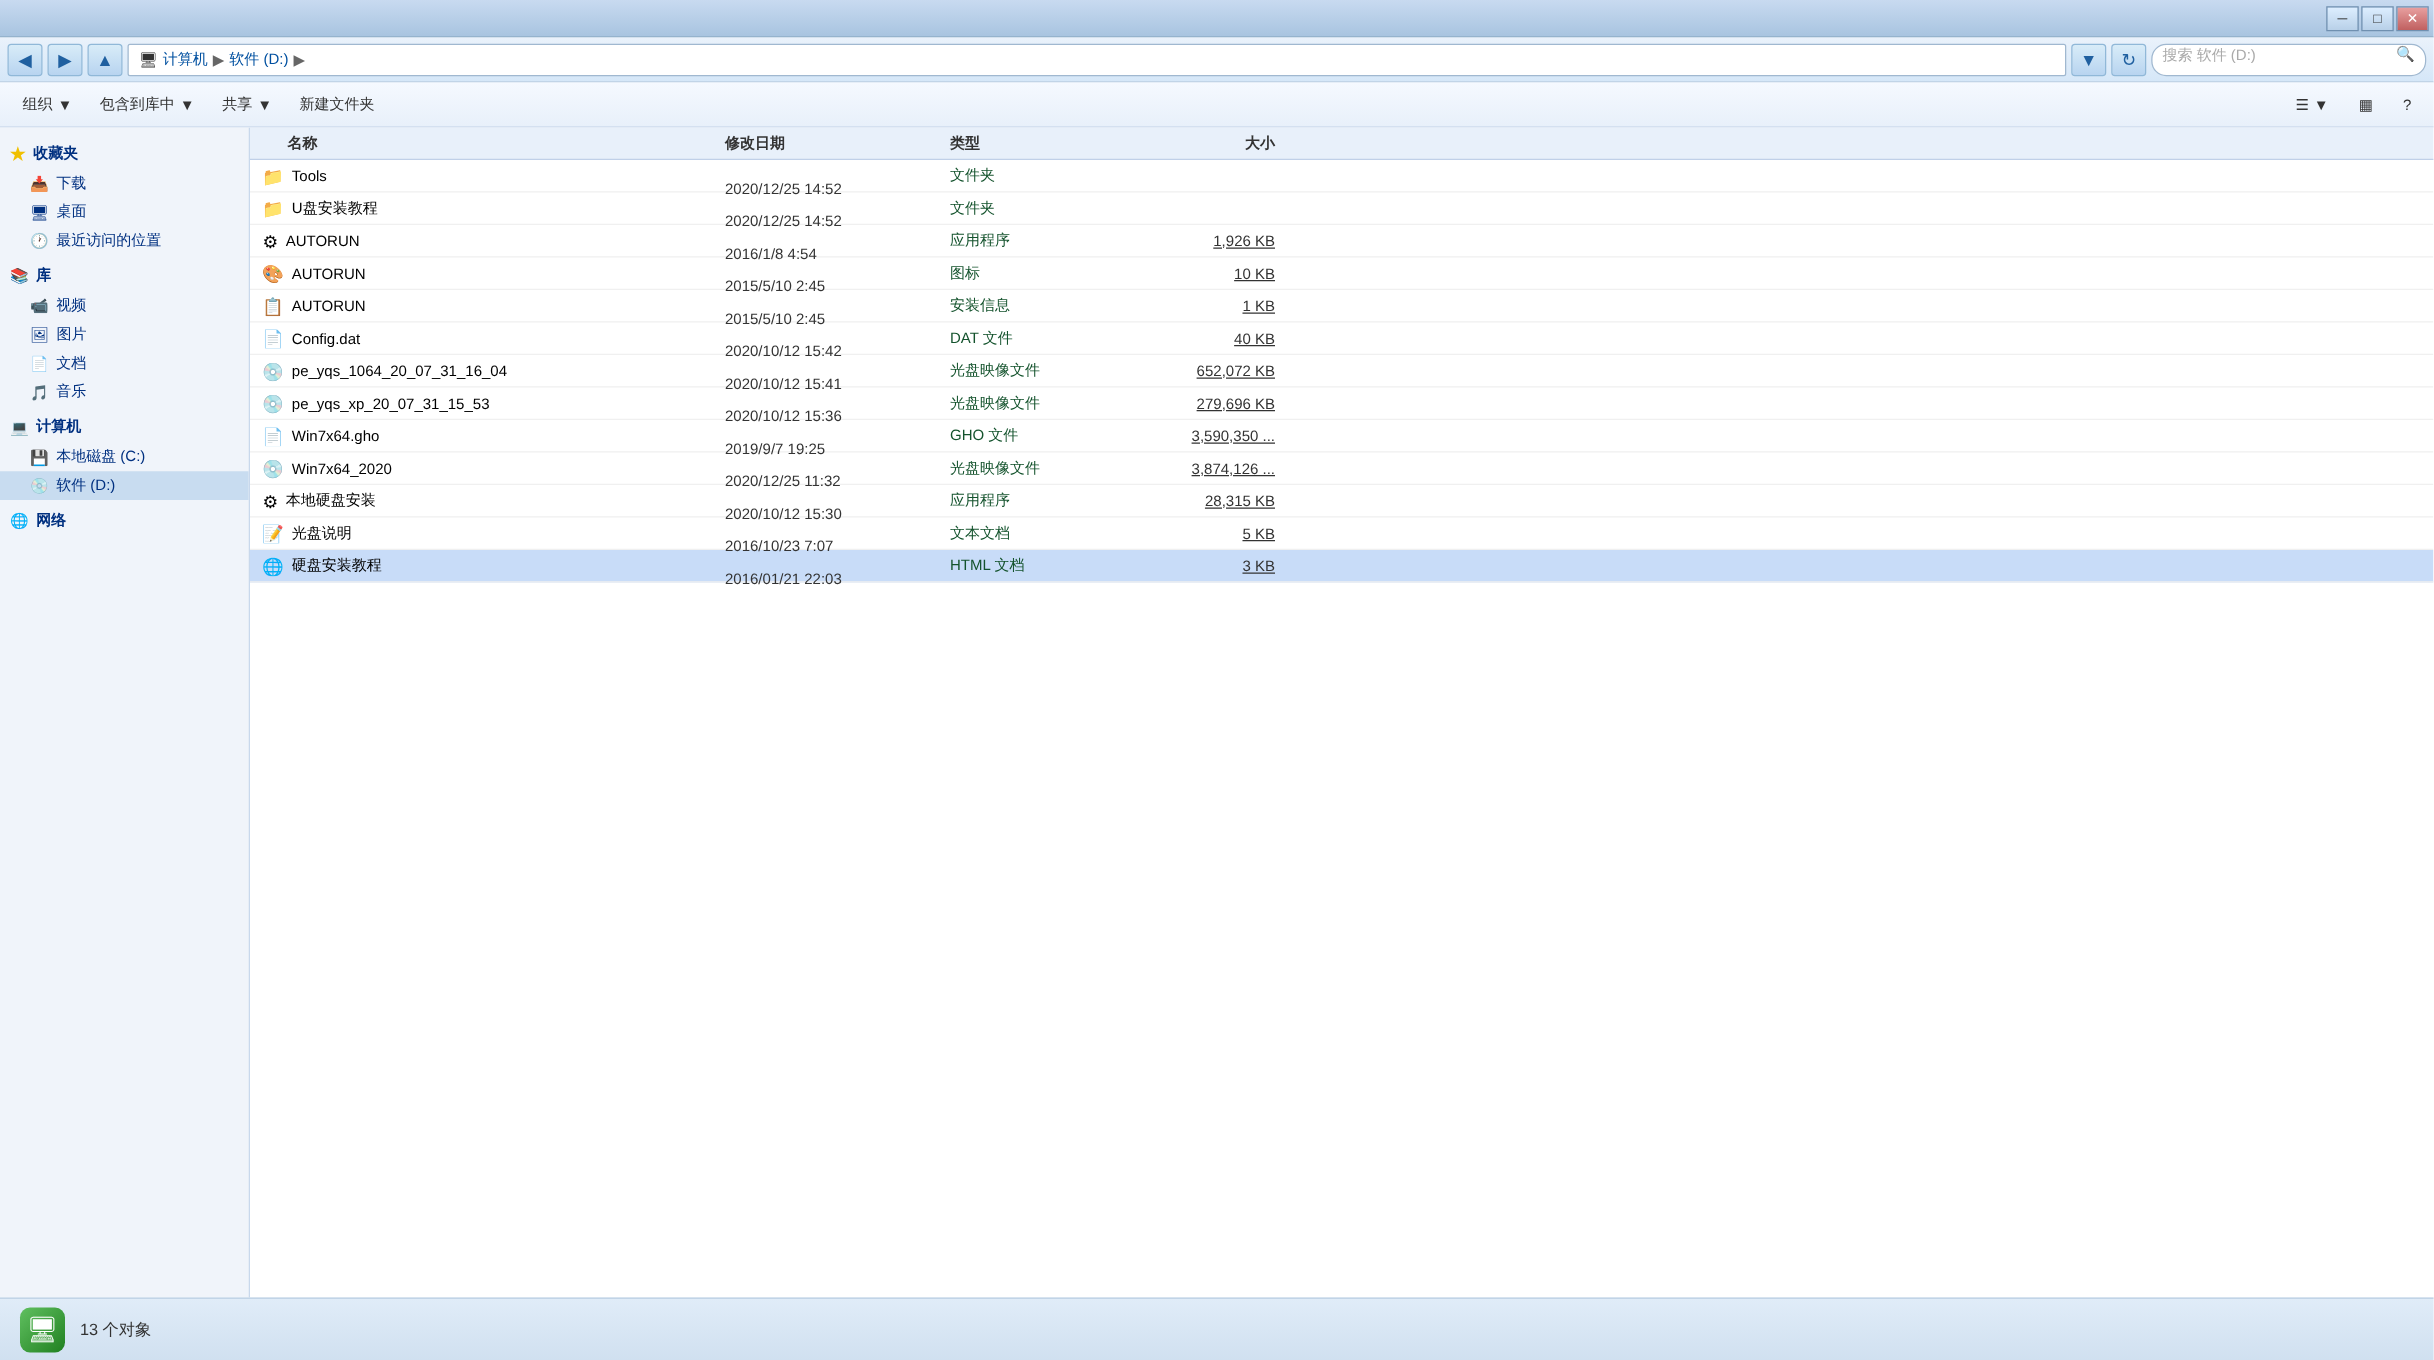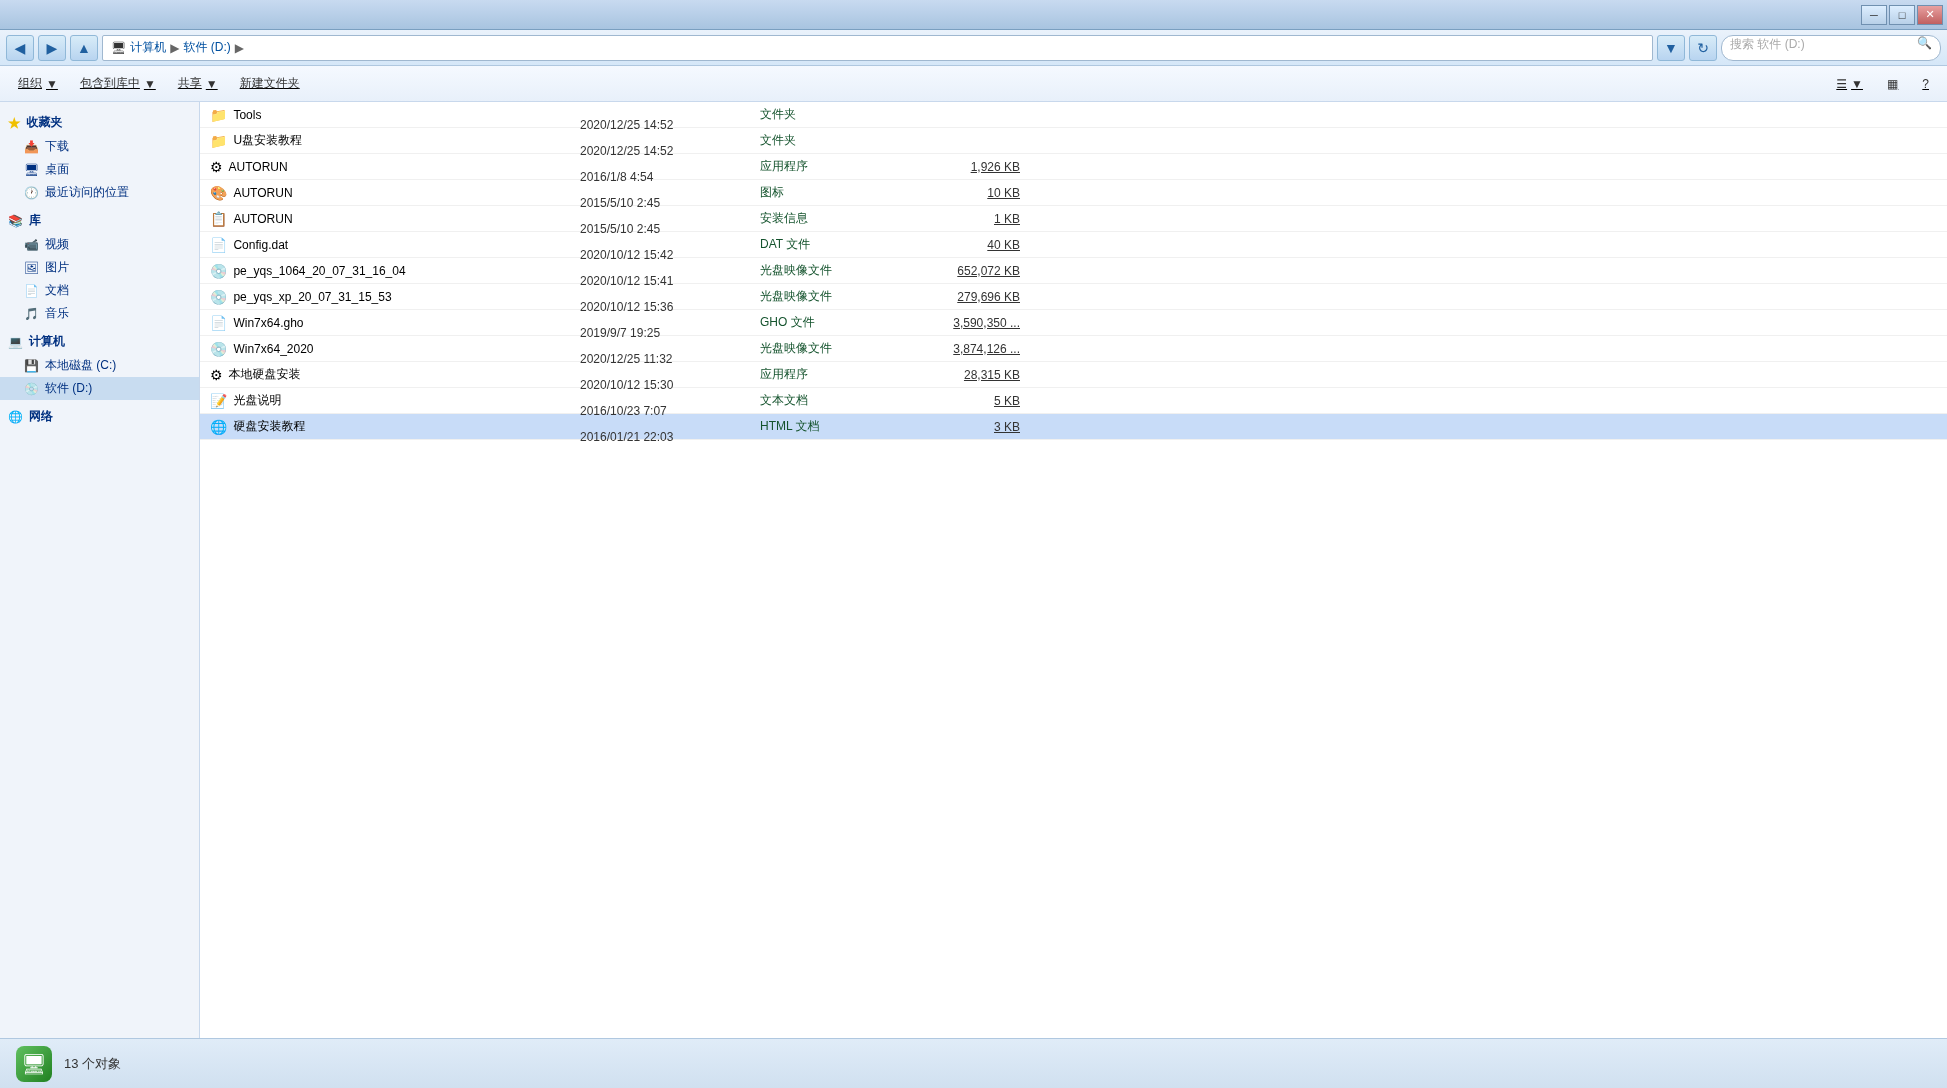--- a/index.html
+++ b/index.html
@@ -111,21 +111,20 @@
 
     
     .toolbar {
       height: 36px;
       background: linear-gradient(to bottom, #f5f9ff, #e8f0fa);
       display: flex;
       align-items: center;
       padding: 0 8px;
       gap: 2px;
       border-bottom: 1px solid #c8d8ec;
-      text-decoration: underline;
     }
     .toolbar-btn {
       height: 28px;
       padding: 0 10px;
       background: transparent;
       border: none;
       border-radius: 3px;
       display: flex;
       align-items: center;
       gap: 4px;
@@ -388,20 +387,26 @@
     <div class="sidebar-section">
       <div class="sidebar-section-header">
         <span>🌐</span>
         <span>网络</span>
       </div>
     </div>
   </div>
 
   <div class="file-panel">
 
+    <div class="file-list-header">
+      <div class="col-name">名称</div>
+      <div class="col-date">修改日期</div>
+      <div class="col-type">类型</div>
+      <div class="col-size">大小</div>
+    </div>
 
     <div class="file-list" id="file-list-container">
     <div class="file-row">
           <div class="col-name">
             <span class="file-icon">📁</span>
             <span>Tools</span>
           </div>
           <div class="col-date">2020/12/25 14:52</div>
           <div class="col-type">文件夹</div>
           <div class="col-size"></div>

